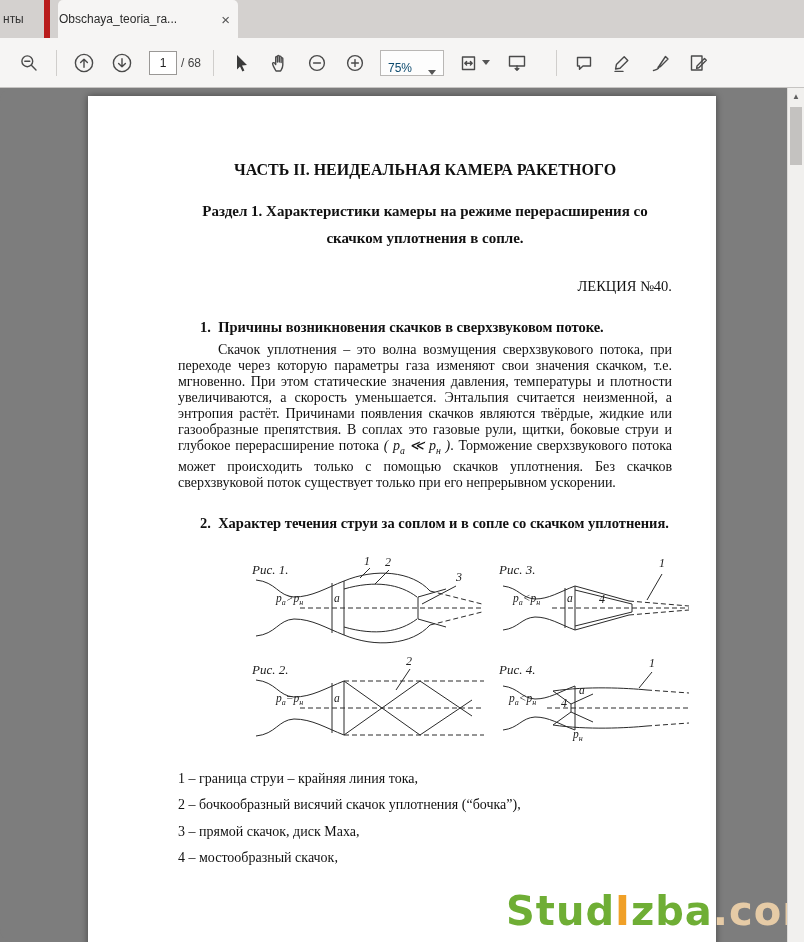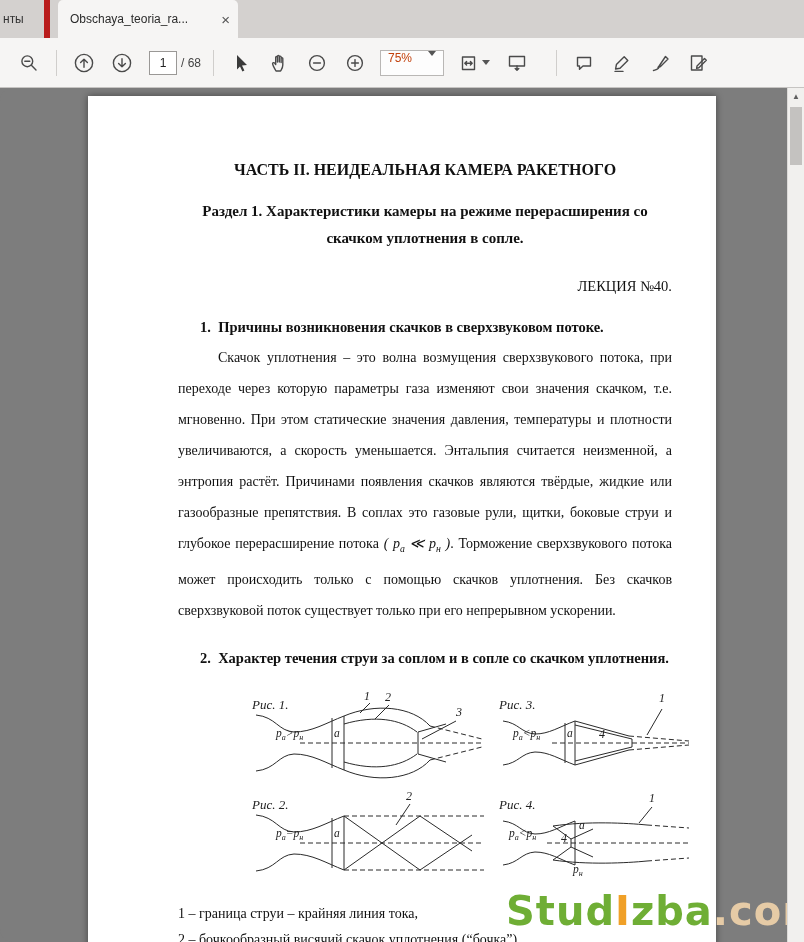--- a/index.html
+++ b/index.html
@@ -6,52 +6,52 @@
   body{width:804px;height:942px;overflow:hidden;position:relative;background:#7d7d7d;
        font-family:"Liberation Sans",sans-serif;}
 
   
   .tabbar{position:absolute;top:0;left:0;right:0;height:38px;background:#d4d1cf;
           display:flex;align-items:flex-end;}
   .tab-partial{width:50px;height:38px;display:flex;align-items:center;padding-left:3px;
           font-size:12px;color:#333;border-right:6px solid #b91c1c;box-sizing:border-box;}
   .tab-active{margin-left:8px;width:180px;height:38px;background:#f6f5f4;
           border-radius:5px 5px 0 0;display:flex;align-items:center;
-          padding:0 8px 0 12px;box-sizing:border-box;font-size:12px;color:#2b2b2b;}
+          padding:0 8px 0 1px;box-sizing:border-box;font-size:12px;color:#2b2b2b;}
   .tab-title{flex:1;white-space:nowrap;overflow:hidden;}
   .tab-close{color:#555;font-size:15px;margin-left:6px;}
 
   
   .toolbar{position:absolute;top:38px;left:0;right:0;height:50px;background:#f6f5f4;
           border-bottom:1px solid #c6c4c2;display:flex;align-items:center;
           padding-left:10px;overflow:hidden;box-sizing:border-box;}
   .tbtn{width:34px;height:34px;border:0;background:transparent;display:flex;
         align-items:center;justify-content:center;padding:0;margin:0 2px;flex:0 0 auto;}
   .tbtn svg{display:block;}
   .tsep{width:1px;height:26px;background:#d0cecc;margin:0 8px;flex:0 0 auto;}
   .page-box{width:26px;height:22px;background:#fff;border:1px solid #9a9896;font-size:12px;
         color:#222;display:flex;align-items:center;justify-content:center;margin:0 4px 0 8px;flex:0 0 auto;}
   .page-total{font-size:12px;color:#444;margin-right:4px;flex:0 0 auto;}
   .zoom-select{height:24px;border:1px solid #b9b7b5;background:#fdfdfd;display:flex;
-        align-items:flex-start;font-size:12px;color:#c2410c;padding:0 7px;margin:0 6px;gap:16px;flex:0 0 auto;}
+        align-items:flex-end;font-size:12px;color:#0c4a6e;padding:0 7px;margin:0 6px;gap:16px;flex:0 0 auto;}
   .caret{width:0;height:0;border-left:4px solid transparent;border-right:4px solid transparent;
         border-top:5px solid #555;display:inline-block;}
   .icon-stroke{stroke:#4a4a4a;fill:none;stroke-width:1.4;stroke-linecap:round;stroke-linejoin:round;}
 
   
   .doc-area{position:absolute;top:88px;left:0;width:787px;bottom:0;background:#7d7d7d;overflow:hidden;border-radius:13px;}
   .pdf-page{position:absolute;left:88px;top:8px;width:628px;height:1010px;background:#fff;
         box-shadow:0 0 7px rgba(0,0,0,.45);box-sizing:border-box;
         padding:56px 44px 0 90px;color:#111;
         font-family:"Liberation Serif","DejaVu Serif",serif;}
   .doc-title{text-align:center;font-weight:bold;font-size:16px;line-height:36px;}
   .doc-subtitle{text-align:center;font-weight:bold;font-size:15px;line-height:27px;margin-top:10px;}
   .lecture{text-align:right;font-size:14.5px;margin-top:26px;}
   .heading{font-weight:bold;font-size:14.5px;margin-top:24px;padding-left:22px;white-space:pre-wrap;}
-  .para{font-size:14px;line-height:31px;text-align:justify;text-indent:40px;margin:6px 0 0 0;}
+  .para{font-size:14px;line-height:16px;text-align:justify;text-indent:40px;margin:6px 0 0 0;}
   .math{font-style:italic;white-space:nowrap;}
   sub{font-size:70%;}
 
   
   .figures{margin:26px 0 0 72px;display:grid;grid-template-columns:237px 197px;
            grid-column-gap:10px;grid-row-gap:8px;}
   .figure{position:relative;height:92px;}
   .figure svg{position:absolute;left:0;top:6px;}
   .fig-line{stroke:#2a2a2a;stroke-width:1;fill:none;}
   .fig-dash{stroke:#2a2a2a;stroke-width:1;fill:none;stroke-dasharray:5 3;}

